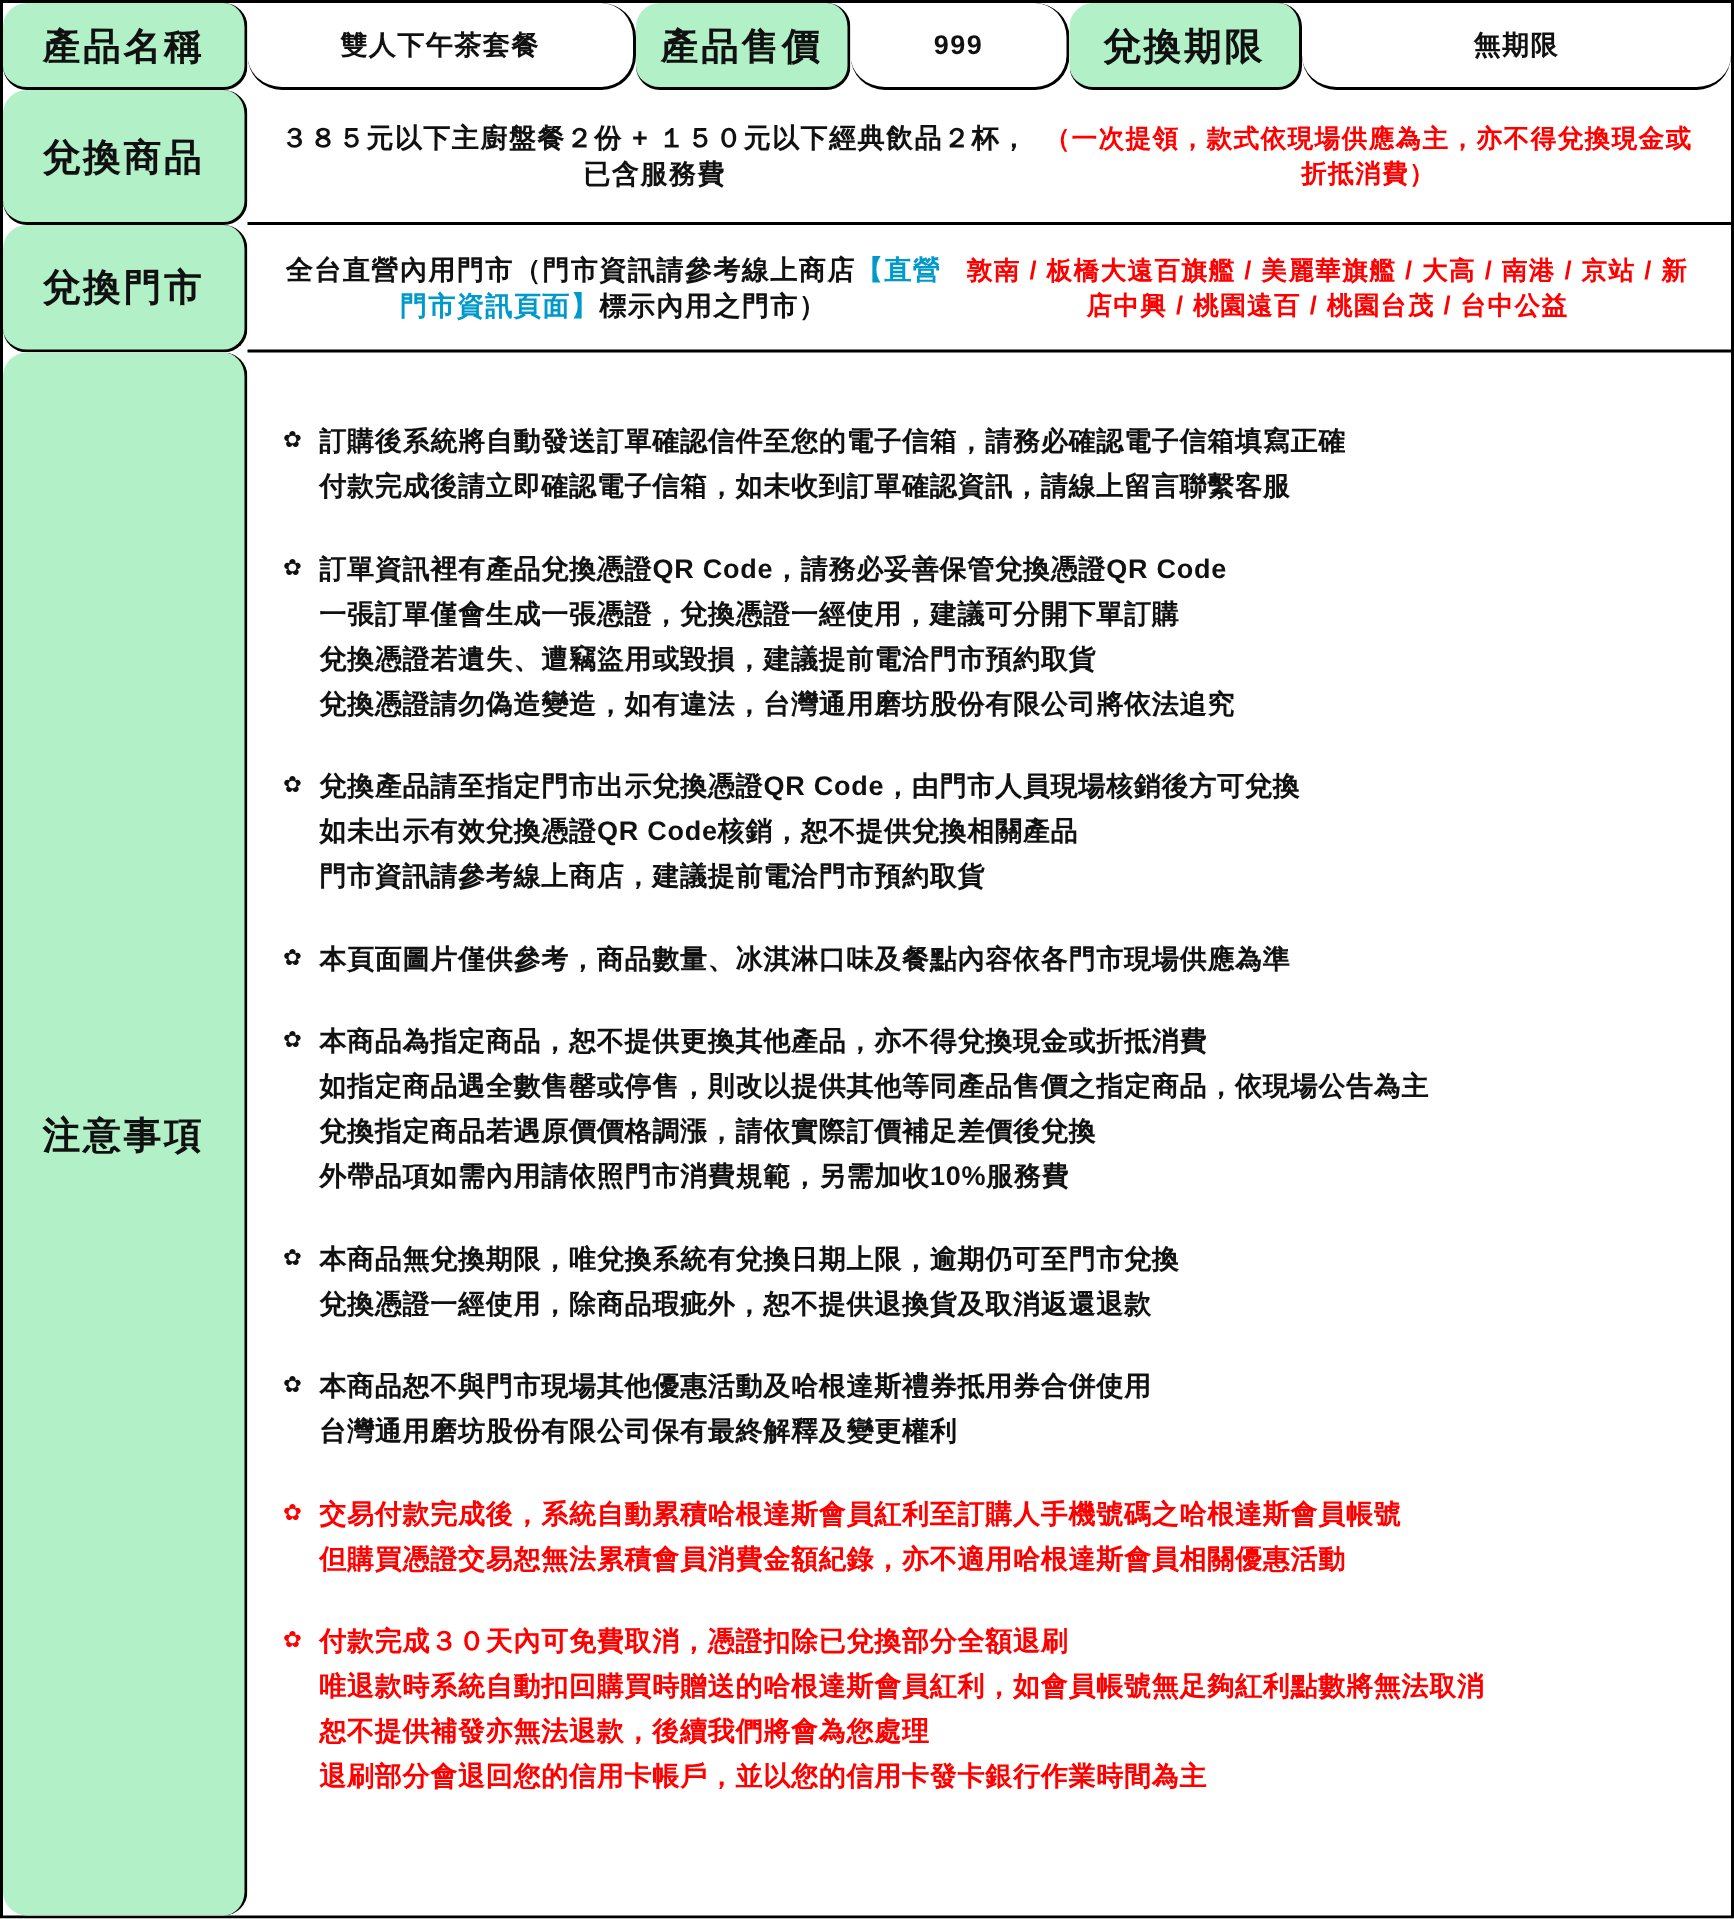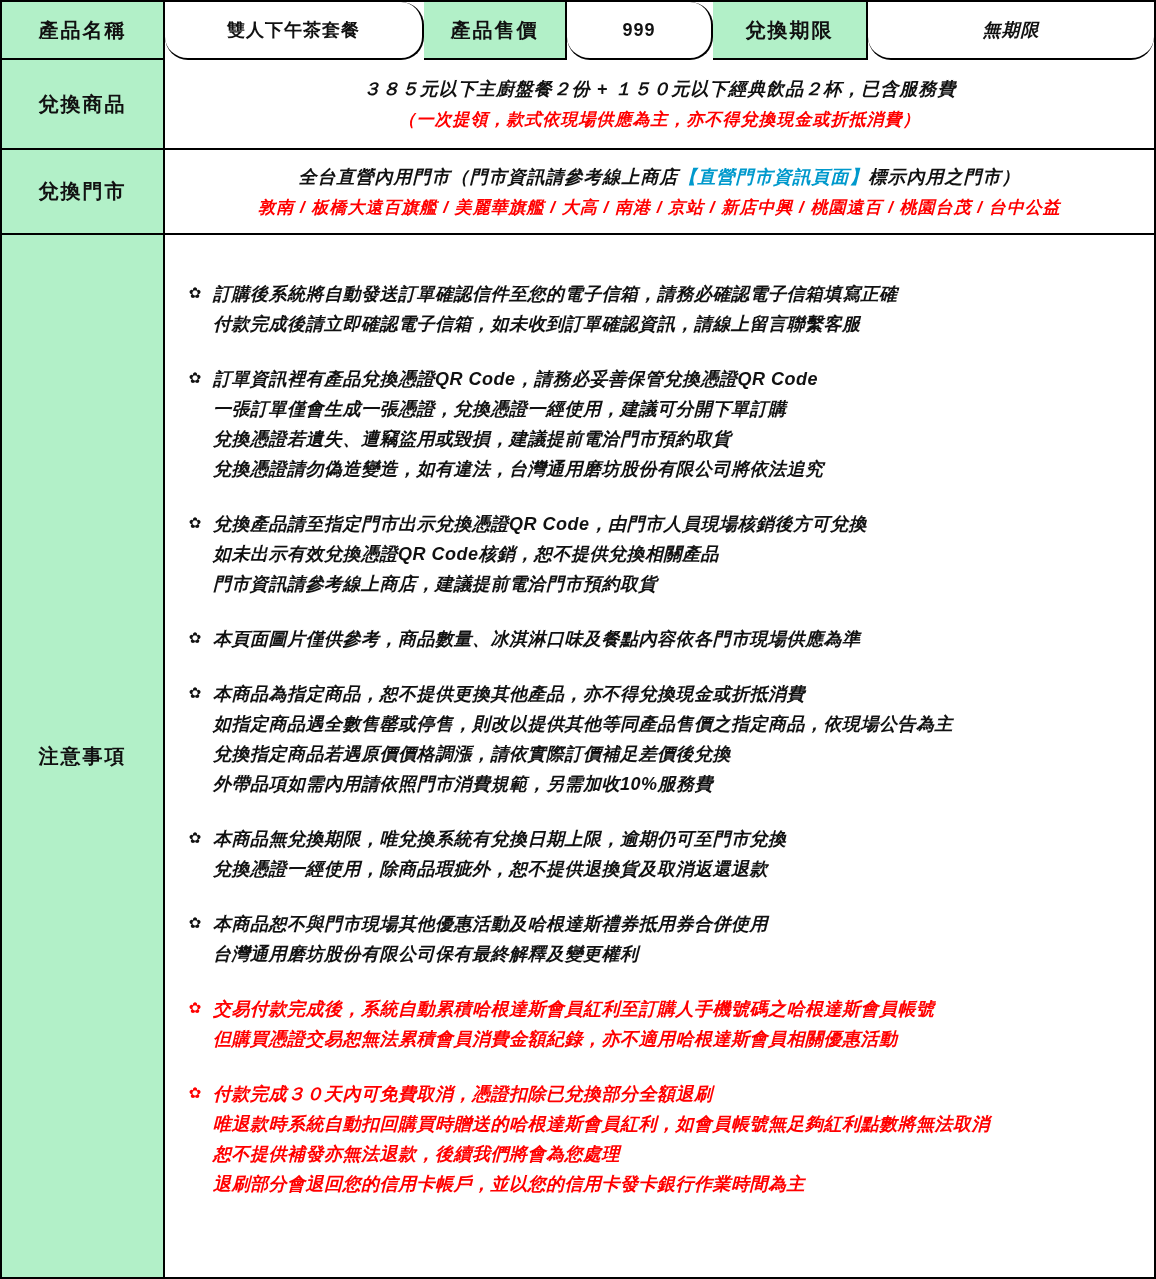--- a/index.html
+++ b/index.html
@@ -21,30 +21,31 @@
     grid-template-columns:163px 259px 143px 146px 155px 1fr;
     grid-template-rows:58px 90px 85px 1fr;
   }
   .cell{
     border-right:2px solid var(--border);
     border-bottom:2px solid var(--border);
     display:flex;align-items:center;justify-content:center;
     box-sizing:border-box;
     text-align:center;
   }
-  .last-col{border-right:none;font-style:italic;}
+  .last-col{border-right:none;}
   .last-row{border-bottom:none;}
   .head{
     background:var(--header-bg);
-    font-size:20px;
+    font-size:25px;
     letter-spacing:2px;
+    border-radius:16px;
   }
   .val{font-size:18px;letter-spacing:1px;border-radius:23px;}
   .span5{grid-column:2 / 7;}
-  .stack{flex-direction:column;gap:7px;padding:6px 22px;}
+  .stack{flex-direction:row;gap:7px;padding:6px 22px;}
   .line-black{font-size:18px;letter-spacing:1px;}
   .line-red{color:var(--red);font-size:17px;letter-spacing:1px;}
   .link{color:var(--link-blue);cursor:pointer;}
   
   .notice-cell{
     display:block;
     padding:44px 18px 0 12px;
     overflow:hidden;
     text-align:left;
   }

